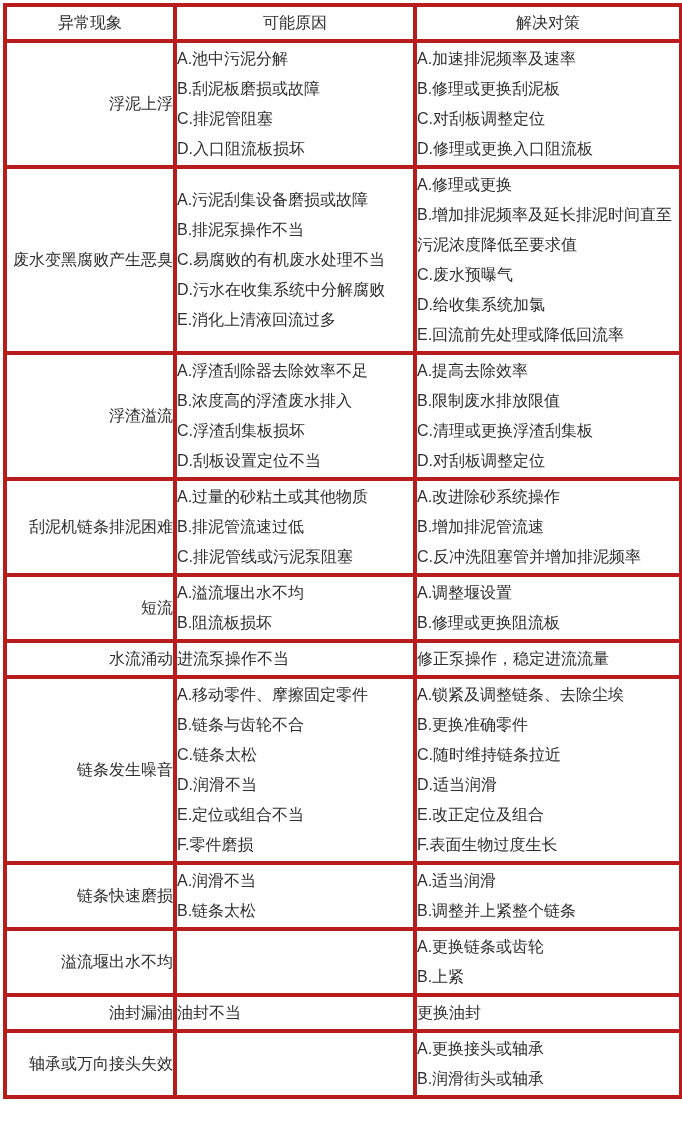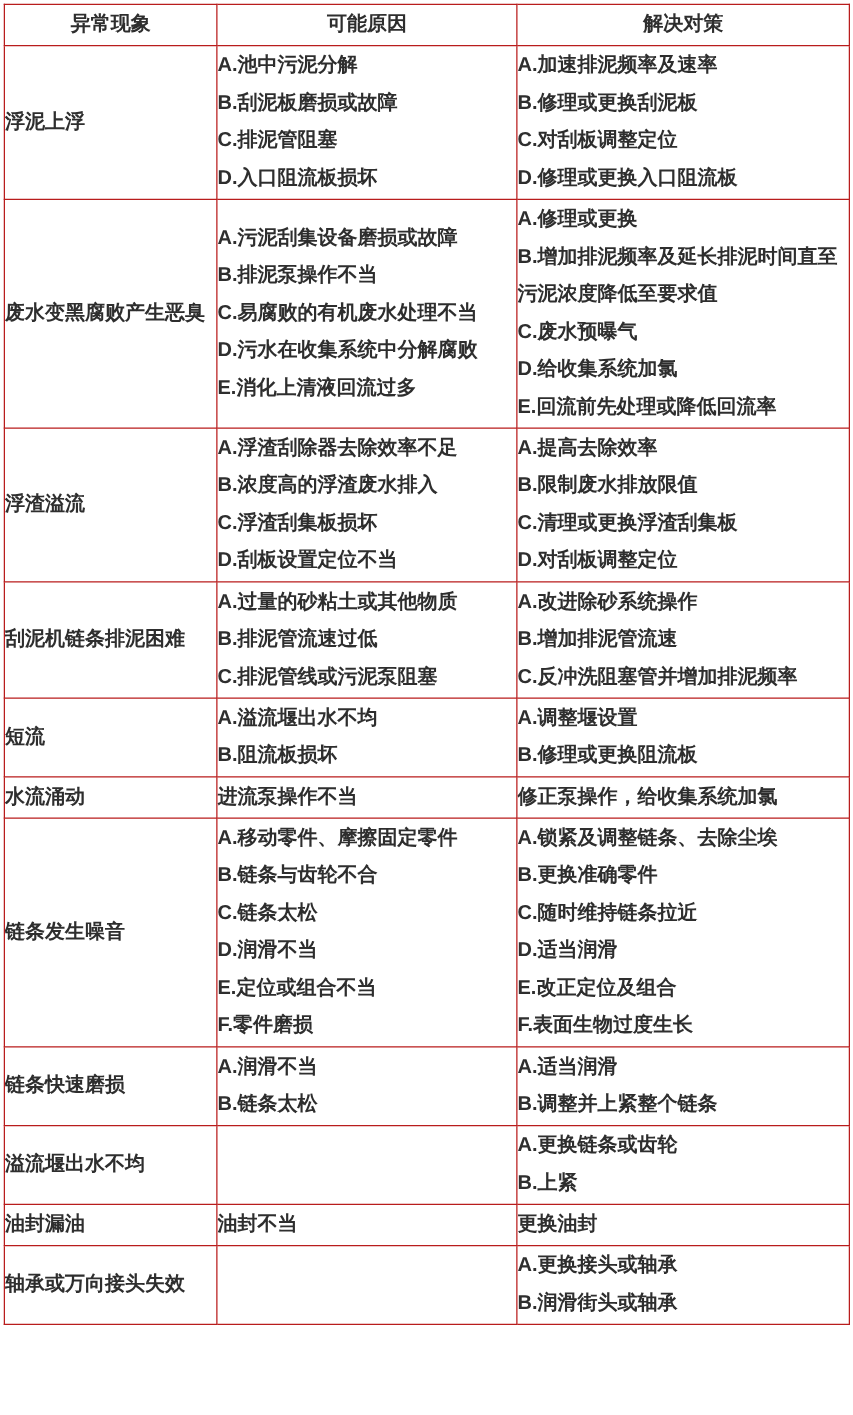--- a/index.html
+++ b/index.html
@@ -20,34 +20,33 @@
     left: 3px;
     top: 3px;
     width: 676px;
     border-collapse: collapse;
     table-layout: fixed;
     color: #2e2e2e;
     font-size: 16px;
   }
   table.troubleshooting th,
   table.troubleshooting td {
-    border: 1px solid #b91c1c;
+    border: 4px solid #b91c1c;
     vertical-align: middle;
     padding: 1px 0;
     overflow: hidden;
-    font-weight: bold;
   }
   th.hdr {
     font-weight: normal;
     text-align: center;
     height: 30px;
     line-height: 30px;
   }
   td.c1 {
-    text-align: left;
+    text-align: right;
     padding-left: 6px;
     padding-right: 6px;
     line-height: 30px;
     margin-left: 41px;
   }
   td.c2 {
     padding-left: 8px;
     padding-right: 6px;
   }
   td.c3 {
@@ -152,21 +151,21 @@
             <div class="item">B.修理或更换阻流板</div>
           </td>
   </tr>
 
   <tr>
     <td class="c1">水流涌动</td>
     <td class="c2">
             <div class="item">进流泵操作不当</div>
           </td>
     <td class="c3">
-            <div class="item">修正泵操作，给收集系统加氯</div>
+            <div class="item">修正泵操作，稳定进流流量</div>
           </td>
   </tr>
 
 
 
 
   <tr>
     <td class="c1">链条发生噪音</td>
     <td class="c2">
             <div class="item">A.移动零件、摩擦固定零件</div>

